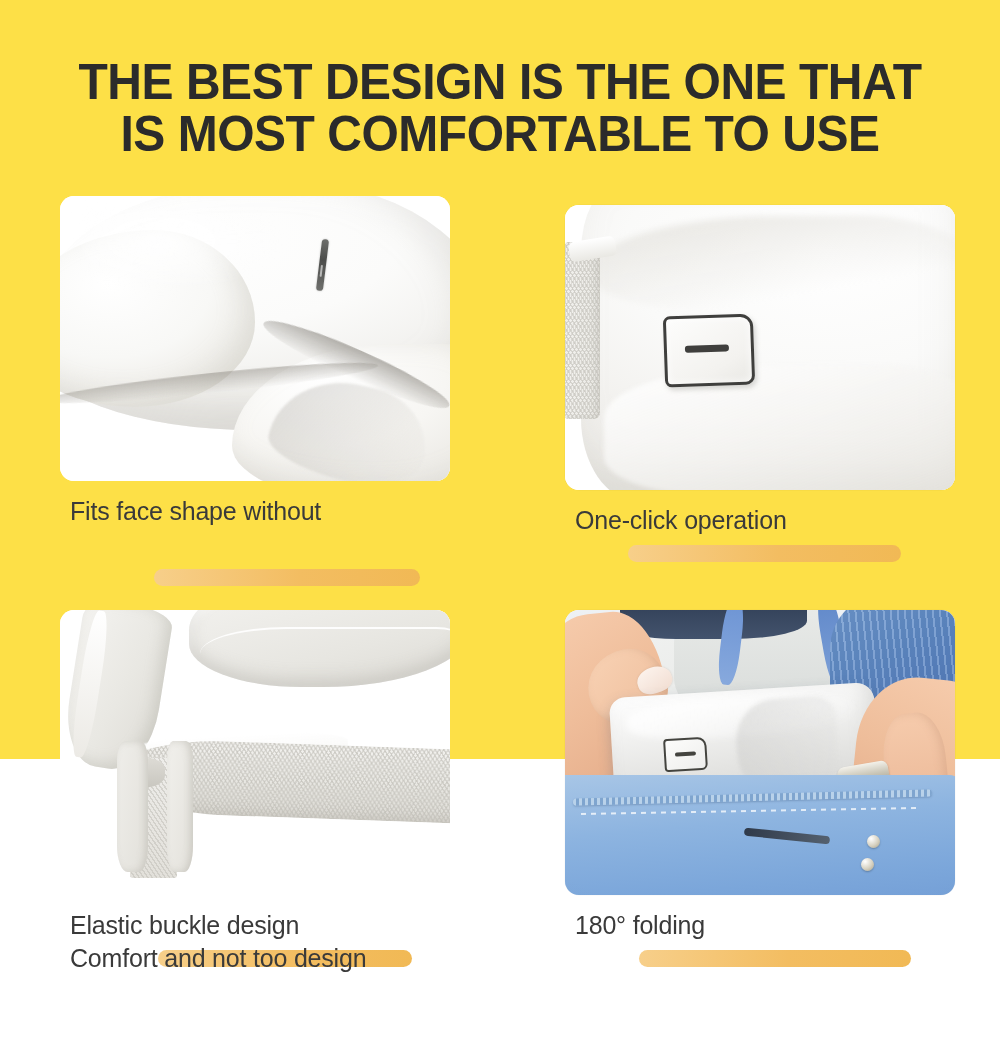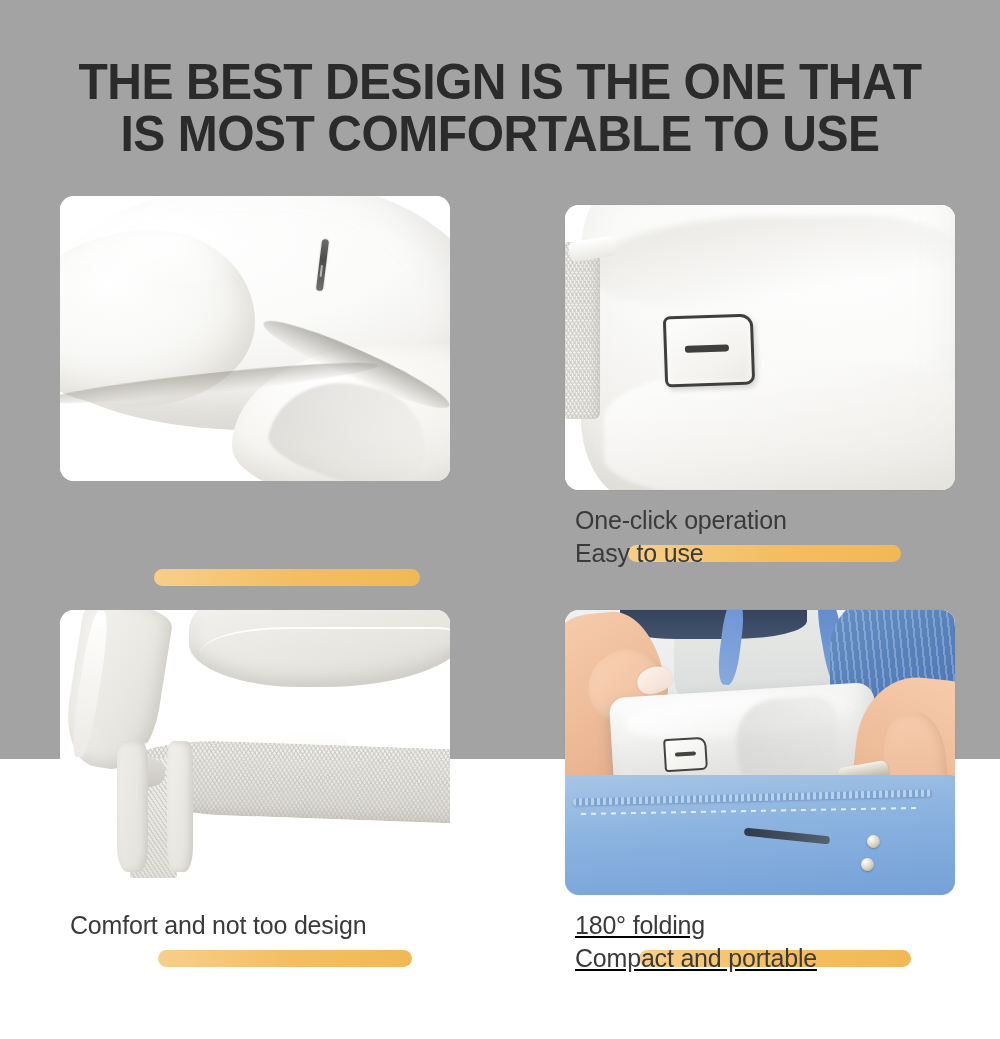--- a/index.html
+++ b/index.html
@@ -2,21 +2,21 @@
 <html><head>
 <meta charset="utf-8">
 <style>
   * { box-sizing: border-box; margin: 0; padding: 0; }
   html, body {
     width: 1000px; height: 1039px;
     background: #ffffff;
     font-family: "Liberation Sans", sans-serif;
     overflow: hidden;
   }
-  .page { position: relative; width: 1000px; height: 759px; background: #a3a3a3; }
+  .page { position: relative; width: 1000px; height: 759px; background: #fde047; }
 
   
   .title-block {
     position: absolute; top: 56px; left: 0; width: 1000px;
     text-align: center;
   }
   .title-line {
     display: block;
     font-family: "Liberation Sans", sans-serif;
     font-weight: 700;
@@ -26,21 +26,21 @@
     color: #2b2b2b;
     transform: scaleX(0.96);
   }
 
   
   .grid { position: absolute; top: 196px; left: 0; width: 1000px; }
   .cell { position: absolute; width: 390px; }
   .cell-tl { left: 60px;  top: 0px; }
   .cell-tr { left: 565px; top: 9px; }
   .cell-bl { left: 60px;  top: 414px; }
-  .cell-br { left: 565px; top: 414px; text-decoration: underline; }
+  .cell-br { left: 565px; top: 414px; }
 
   .photo {
     position: relative;
     width: 390px; height: 285px;
     border-radius: 14px;
     overflow: hidden;
     background: #ffffff;
   }
   .photo.framed { box-shadow: 0 0 0 0.5px rgba(0,0,0,0.04); }
 
@@ -436,56 +436,57 @@
         <div class="p1-body"></div>
         <div class="p1-lobe"></div>
         <div class="p1-bridge"></div>
         <div class="p1-groove"></div>
         <div class="p1-rim"></div>
         <div class="p1-rim2"></div>
         <div class="p1-shine"></div>
         <div class="p1-led"></div>
       </div>
       <div class="caption">
+        <span class="cap-line">Fits face shape without</span>
         <span class="hl-bar" style="left:94px; top:74px; width:266px;"></span>
       </div>
     </div>
 
     <div class="cell cell-tr">
       <div class="photo framed">
         <div class="fill p2-bg"></div>
         <div class="p2-body"></div>
         <div class="p2-sweep"></div>
         <div class="p2-lowsweep"></div>
         <div class="p2-strap"></div>
         <div class="p2-strapedge"></div>
         <div class="p2-btn"></div>
       </div>
       <div class="caption">
         <span class="cap-line">One-click operation</span>
         <span class="hl-bar" style="left:63px; top:41px; width:273px;"></span>
-        <span class="cap-line hl">Easy to use</span>
       </div>
     </div>
 
     <div class="cell cell-bl">
       <div class="photo">
         <div class="fill p3-bg"></div>
         <div class="p3-pad"></div>
         <div class="p3-padline"></div>
         <div class="p3-arm"></div>
         <div class="p3-armedge"></div>
         <div class="p3-band2"></div>
         <div class="p3-band"></div>
         <div class="p3-tail"></div>
         <div class="p3-clip"></div>
         <div class="p3-loop"></div>
         <div class="p3-loop2"></div>
       </div>
       <div class="caption">
+        <span class="cap-line">Elastic buckle design</span>
         <span class="hl-bar" style="left:98px; top:41px; width:254px;"></span>
         <span class="cap-line hl">Comfort and not too design</span>
       </div>
     </div>
 
     <div class="cell cell-br">
       <div class="photo framed">
         <div class="fill p4-bg"></div>
         <div class="p4-seatL"></div>
         <div class="p4-seatC"></div>
@@ -509,18 +510,17 @@
         <div class="p4-zip"></div>
         <div class="p4-stitch"></div>
         <div class="p4-zip2"></div>
         <div class="p4-stud1"></div>
         <div class="p4-stud2"></div>
         <div class="vignette-soft"></div>
       </div>
       <div class="caption">
         <span class="cap-line">180° folding</span>
         <span class="hl-bar" style="left:74px; top:41px; width:272px;"></span>
-        <span class="cap-line hl">Compact and portable</span>
       </div>
     </div>
 
   </div>
 </div>
 
 </body></html>

